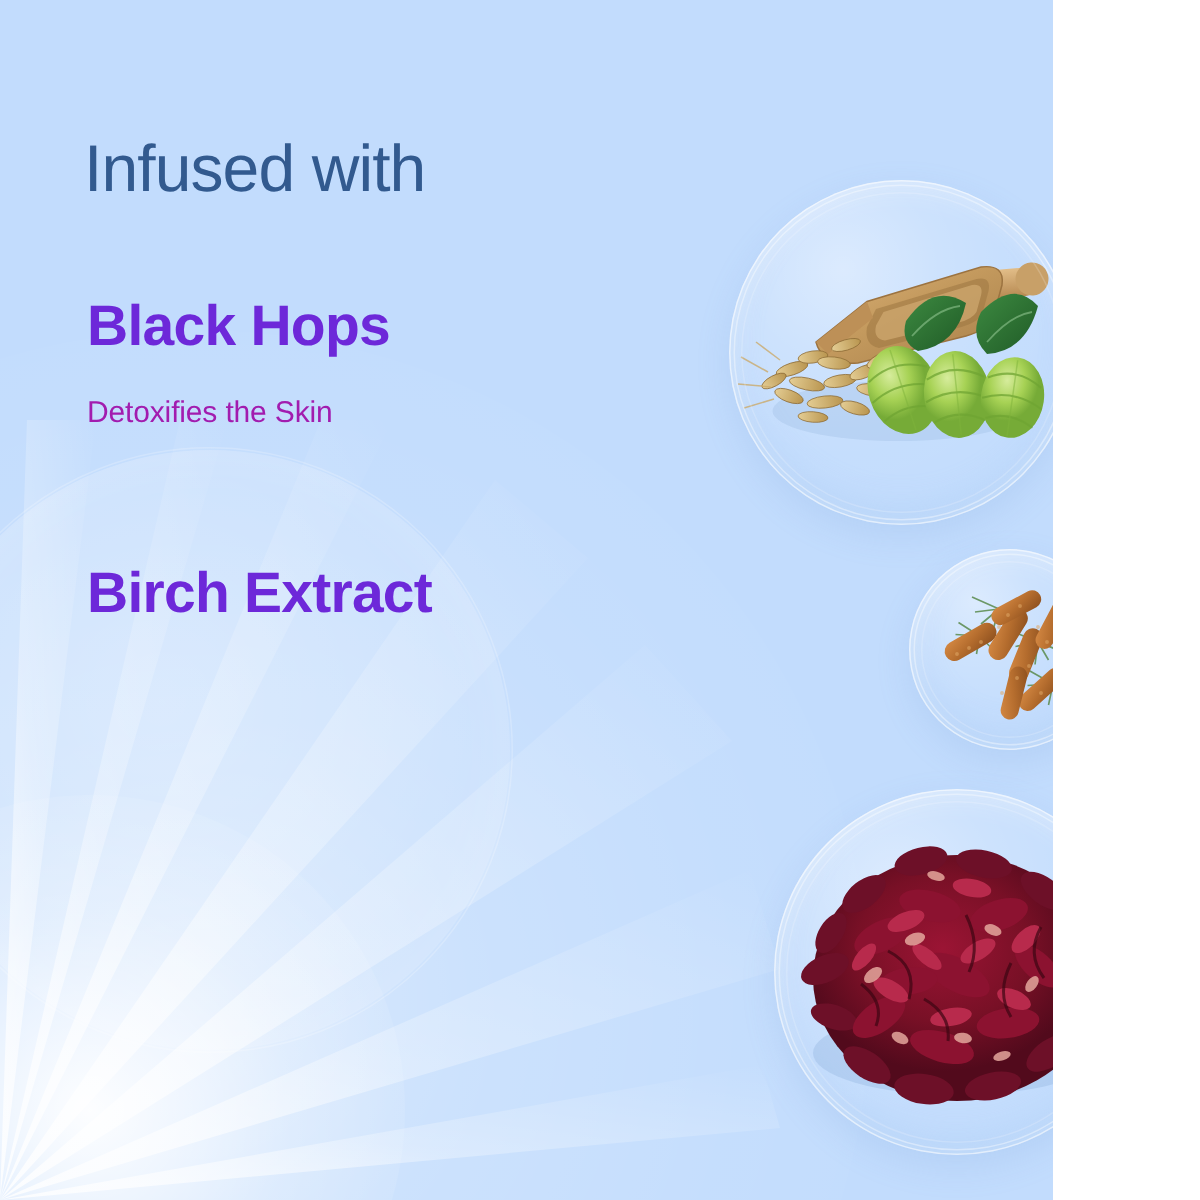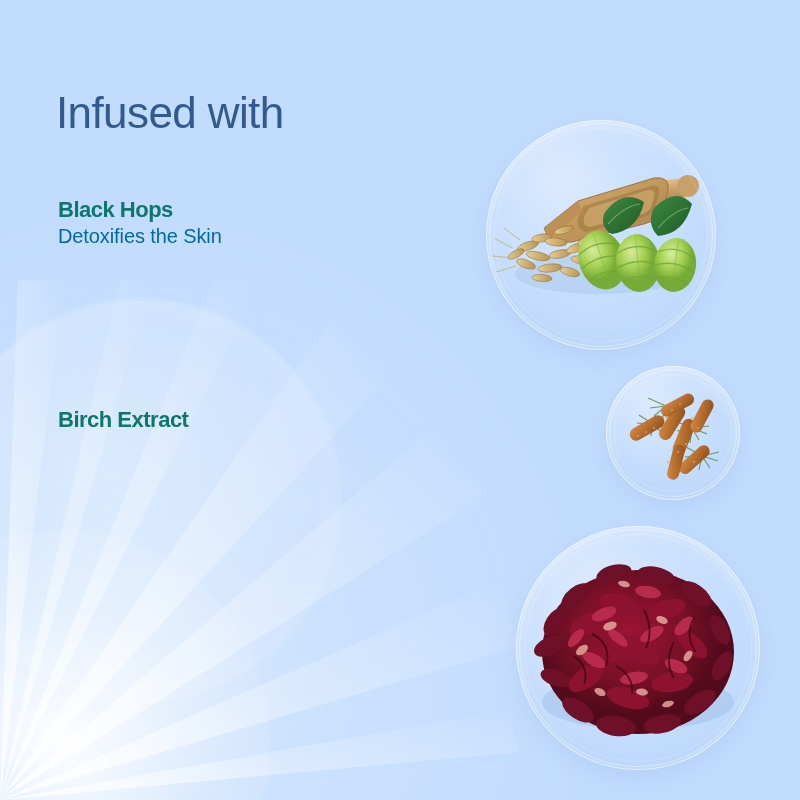--- a/index.html
+++ b/index.html
@@ -6,21 +6,21 @@
   * { margin:0; padding:0; box-sizing:border-box; }
 
   html, body {
     width:800px; height:800px;
     overflow:hidden;
     font-family:"Liberation Sans", sans-serif;
   }
 
   #stage {
     position:relative;
-    width:800px; height:800px;
+    width:702px; height:800px;
     background:#c2dcfd;
     overflow:hidden;
   }
 
   
   .bg-layer { position:absolute; inset:0; pointer-events:none; }
 
   
   .bubble-left {
     position:absolute;
@@ -74,39 +74,39 @@
     left:56px; top:88px;
     font-size:44px;
     font-weight:400;
     letter-spacing:-.6px;
     color:#325a8f;
     white-space:nowrap;
   }
 
   .ing { position:absolute; left:58px; }
   .ing-name {
-    font-size:22px;
+    font-size:38px;
     font-weight:700;
     letter-spacing:-.5px;
-    color:#0f766e;
+    color:#6d28d9;
     white-space:nowrap;
     line-height:1.1;
   }
   .ing-desc {
-    margin-top:3px;
+    margin-top:24px;
     font-size:20px;
     font-weight:400;
-    color:#0369a1;
+    color:#a21caf;
     letter-spacing:-.1px;
     white-space:nowrap;
     line-height:1.1;
   }
 
   .ing-1 { top:198px; }
-  .ing-2 { top:408px; }
+  .ing-2 { top:376px; }
   .ing-3 { top:612px; }
 
   
   .dish { position:absolute; border-radius:50%; }
 
   .dish-glass {
     position:absolute; inset:0;
     border-radius:50%;
     background:
       radial-gradient(circle at 33% 26%,

